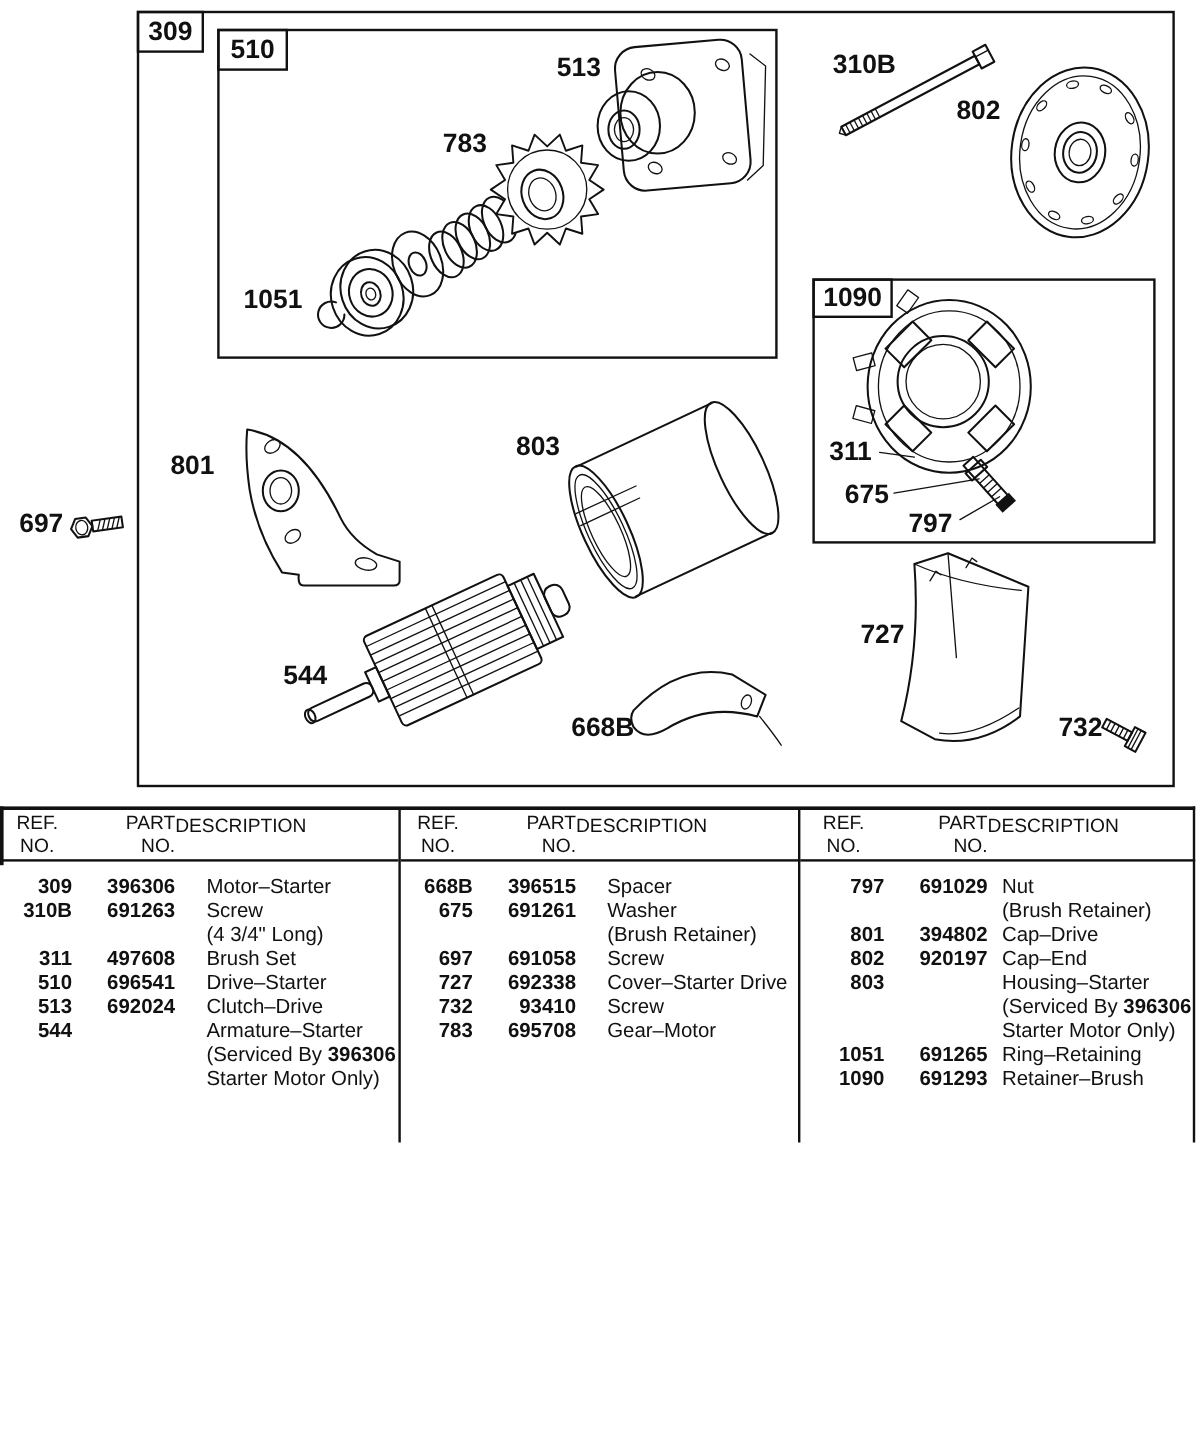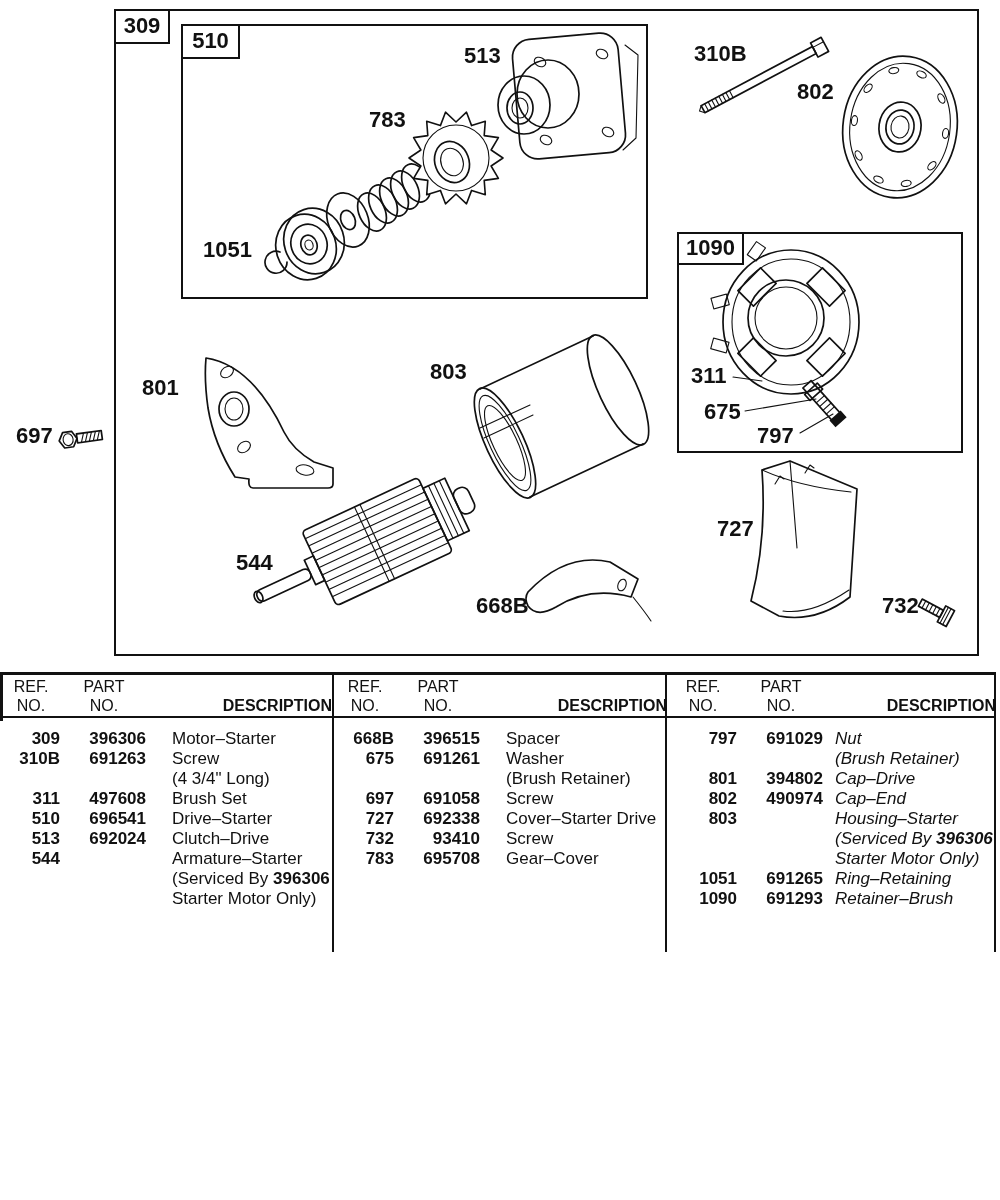--- a/index.html
+++ b/index.html
@@ -16,30 +16,30 @@
   
   .parts-table{position:absolute;left:0;top:672px;width:994px;height:528px;
                border-top:3px solid #111;border-right:2.5px solid #111;}
   .htick{position:absolute;left:0;top:-3px;width:2.5px;height:49px;background:#111;}
   .tcol{position:absolute;top:0;height:100%;}
   .tcol1{left:0;width:332px;}
   .tcol2{left:332px;width:333px;border-left:2px solid #111;}
   .tcol3{left:665px;width:329px;border-left:2px solid #111;}
   .thead{height:41px;border-bottom:2.5px solid #111;display:flex;font-size:16px;}
   .h-ref{width:62px;text-align:center;padding-top:2px;line-height:19px;}
-  .h-part{width:84px;text-align:center;padding-top:2px;line-height:19px;}
-  .h-desc{flex:1;text-align:right;align-self:flex-end;line-height:19px;padding-bottom:1px;font-weight:bold;}
+  .h-part{width:84px;text-align:right;padding-top:2px;line-height:19px;}
+  .h-desc{flex:1;text-align:left;align-self:flex-end;line-height:19px;padding-bottom:18px;}
   .tbody{padding-top:11px;font-size:17px;}
   .trow{display:flex;line-height:20px;}
   .c-ref{width:60px;text-align:right;font-weight:bold;flex:none;}
   .c-part{width:86px;text-align:right;font-weight:bold;flex:none;}
   .c-desc{margin-left:26px;white-space:nowrap;}
   .tcol3 .h-ref{width:72px;}
   .tcol3 .c-ref{width:70px;}
-  .tcol3 .c-desc{margin-left:12px;font-style:italic;}
+  .tcol3 .c-desc{margin-left:12px;}
 </style>
 </head>
 <body>
 
 <div class="stage">
 
   <svg class="artwork" width="1000" height="672" viewBox="0 0 1000 672">
 
     <rect class="box" x="115" y="10" width="863" height="645"></rect>
     <rect class="box" x="115" y="10" width="54" height="33"></rect>
@@ -326,21 +326,21 @@
             <span class="c-desc">Cover–Starter Drive</span>
           </div>
         <div class="trow">
             <span class="c-ref">732</span>
             <span class="c-part">93410</span>
             <span class="c-desc">Screw</span>
           </div>
         <div class="trow">
             <span class="c-ref">783</span>
             <span class="c-part">695708</span>
-            <span class="c-desc">Gear–Cover</span>
+            <span class="c-desc">Gear–Motor</span>
           </div>
       </div>
     </div>
 
     <div class="tcol tcol3">
       <div class="thead">
         <div class="h-ref">
             <div>REF.</div>
             <div>NO.</div>
           </div>
@@ -361,21 +361,21 @@
             <span class="c-part"></span>
             <span class="c-desc">(Brush Retainer)</span>
           </div>
         <div class="trow">
             <span class="c-ref">801</span>
             <span class="c-part">394802</span>
             <span class="c-desc">Cap–Drive</span>
           </div>
         <div class="trow">
             <span class="c-ref">802</span>
-            <span class="c-part">490974</span>
+            <span class="c-part">920197</span>
             <span class="c-desc">Cap–End</span>
           </div>
         <div class="trow">
             <span class="c-ref">803</span>
             <span class="c-part"></span>
             <span class="c-desc">Housing–Starter</span>
           </div>
         <div class="trow">
             <span class="c-ref"></span>
             <span class="c-part"></span>

